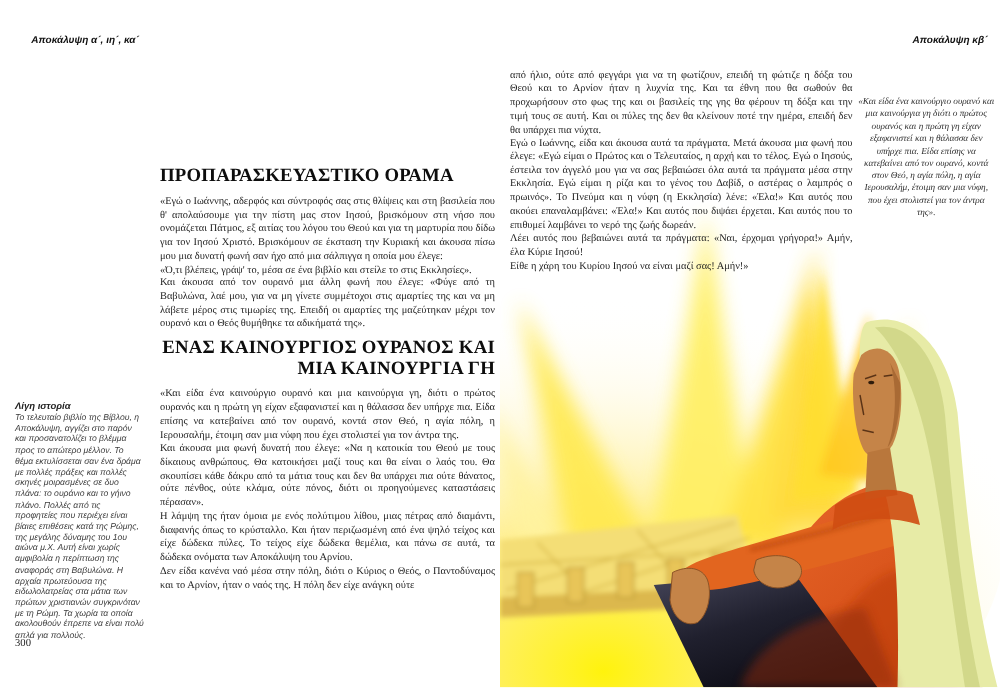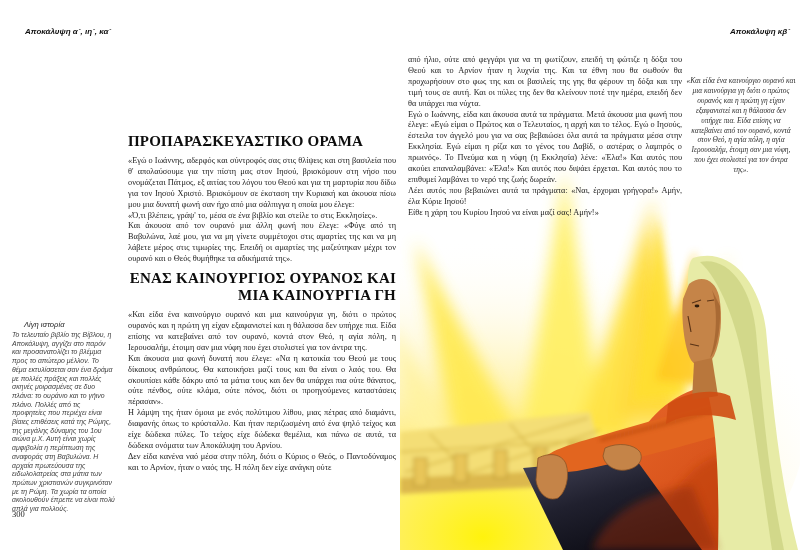--- a/index.html
+++ b/index.html
@@ -11,21 +11,21 @@
      font-size:8px;color:#111;}
   .book-title{position:absolute;left:128px;top:12px;width:250px;
      font-weight:bold;font-size:30px;line-height:36px;color:#0d0d0d;}
   .main-col-left{position:absolute;left:128px;top:133px;width:268px;}
   .section-heading{font-weight:bold;font-size:15px;letter-spacing:.2px;
      margin:0 0 6px 0;color:#0d0d0d;}
   .section-heading.second{margin-top:5px;text-align:right;}
   .body-p{margin:0;font-size:8.3px;line-height:10.9px;text-align:justify;color:#222;}
   .sidebar{position:absolute;left:12px;top:320px;width:103px;
      font-family:"Liberation Sans",sans-serif;font-style:italic;color:#3c3c3c;}
-  .sidebar-heading{font-weight:normal;font-size:7.6px;margin:0 0 2px 12px;color:#222;}
+  .sidebar-heading{font-weight:bold;font-size:7.6px;margin:0 0 2px 0;color:#222;}
   .sidebar-body{margin:0;font-size:6.9px;line-height:8.7px;}
   .page-number{position:absolute;left:12px;top:509px;font-size:8.5px;color:#222;}
   .running-head-right{position:absolute;right:10px;top:27px;
      font-family:"Liberation Sans",sans-serif;font-weight:bold;font-style:italic;
      font-size:8px;color:#111;z-index:2;}
   .main-col-right{position:absolute;left:408px;top:13px;width:274px;z-index:2;margin-top:42px;}
   .quote-block{position:absolute;left:686px;top:76px;width:110px;z-index:2;
      font-style:italic;font-size:7.4px;line-height:9.9px;color:#2e2e2e;text-align:center;}
   .illustration{position:absolute;left:400px;top:0;width:400px;height:550px;z-index:1;}
 </style>

